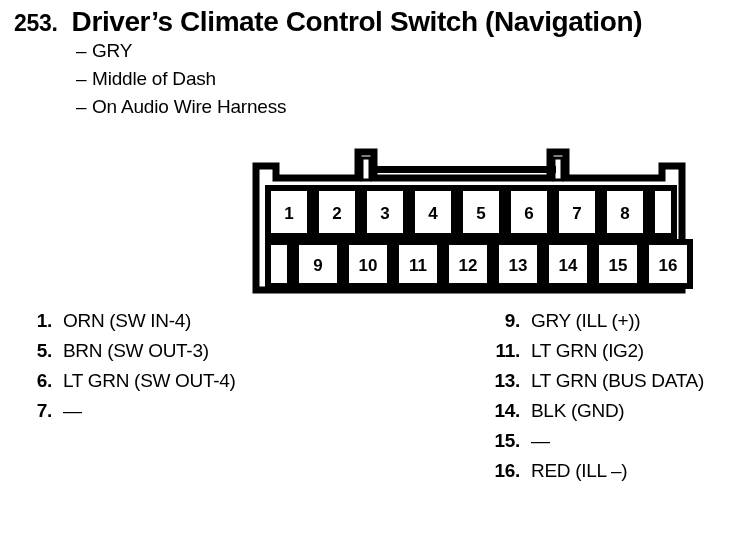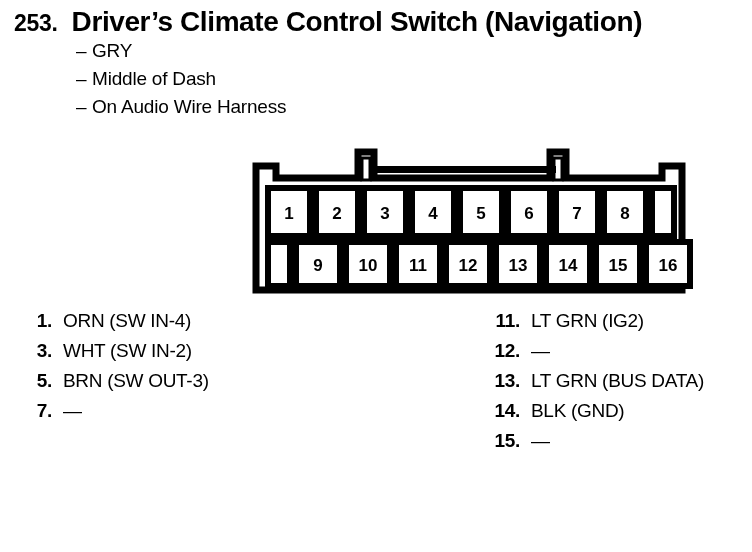--- a/index.html
+++ b/index.html
@@ -196,39 +196,42 @@
       <text class="pinlabel" x="418" y="121">16</text>
     </g>
   </svg>
 </div>
 
 <div class="pin-list" id="pin-list-left">
   <div class="pin-row">
     <span class="pin-num">1.</span><span class="pin-desc">ORN (SW IN-4)</span>
   </div>
   <div class="pin-row">
-    <span class="pin-num">3.</span><span class="pin-desc">WHT (SW IN-2)</span>
-  </div>
-  <div class="pin-row">
     <span class="pin-num">5.</span><span class="pin-desc">BRN (SW OUT-3)</span>
   </div>
   <div class="pin-row">
+    <span class="pin-num">6.</span><span class="pin-desc">LT GRN (SW OUT-4)</span>
+  </div>
+  <div class="pin-row">
     <span class="pin-num">7.</span><span class="pin-desc">—</span>
   </div>
 </div>
 
 <div class="pin-list" id="pin-list-right">
   <div class="pin-row">
+    <span class="pin-num">9.</span><span class="pin-desc">GRY (ILL (+))</span>
+  </div>
+  <div class="pin-row">
     <span class="pin-num">11.</span><span class="pin-desc">LT GRN (IG2)</span>
   </div>
   <div class="pin-row">
-    <span class="pin-num">12.</span><span class="pin-desc">—</span>
-  </div>
-  <div class="pin-row">
     <span class="pin-num">13.</span><span class="pin-desc">LT GRN (BUS DATA)</span>
   </div>
   <div class="pin-row">
     <span class="pin-num">14.</span><span class="pin-desc">BLK (GND)</span>
   </div>
   <div class="pin-row">
     <span class="pin-num">15.</span><span class="pin-desc">—</span>
   </div>
+  <div class="pin-row">
+    <span class="pin-num">16.</span><span class="pin-desc">RED (ILL –)</span>
+  </div>
 </div>
 
 </body></html>

